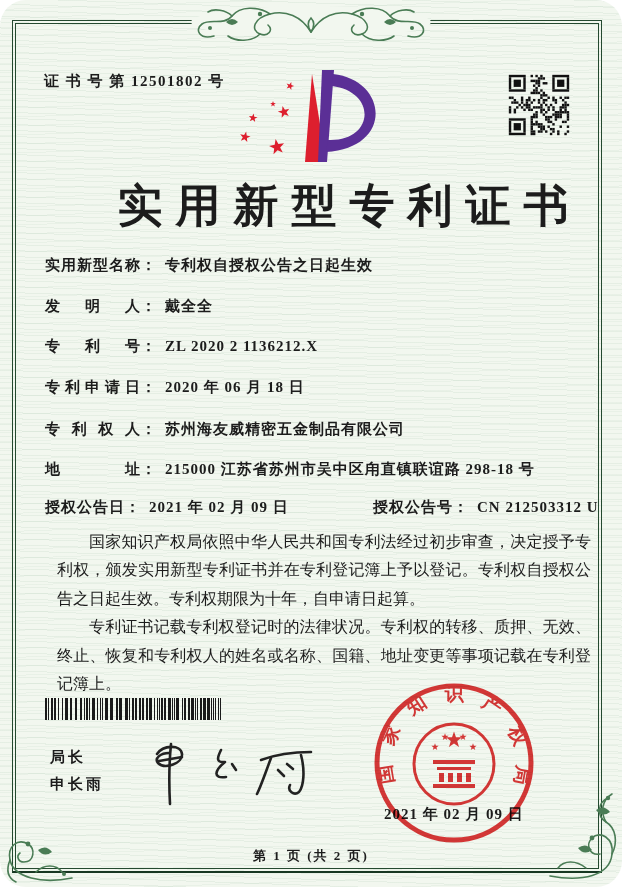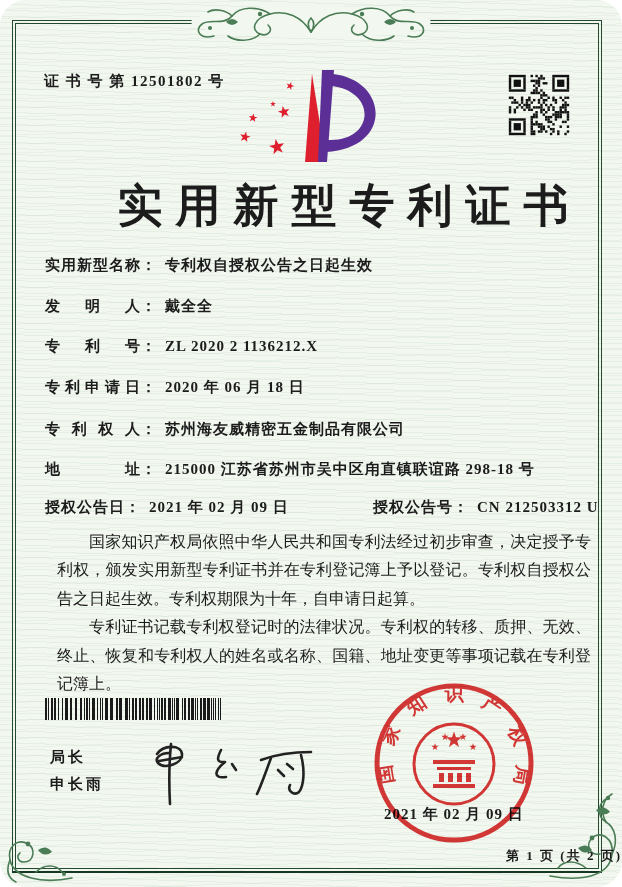--- a/index.html
+++ b/index.html
@@ -38,21 +38,21 @@
   .paras p{margin:0;text-indent:2em;}
   .barcode{position:absolute;left:45px;top:698px;width:178px;height:22px;}
   .officer{position:absolute;left:50px;top:744px;font-size:15px;font-weight:bold;letter-spacing:3px;line-height:1.8;}
   .signature{position:absolute;left:135px;top:730px;width:215px;height:84px;}
   .sig{stroke:#222;stroke-width:2.6;fill:none;stroke-linecap:round;stroke-linejoin:round;}
   .seal{position:absolute;left:368px;top:676px;width:172px;height:172px;mix-blend-mode:multiply;opacity:.93;}
   .seal-stroke{stroke:var(--seal-red);fill:none;}
   .seal-red{fill:var(--seal-red);}
   .seal-text{fill:var(--seal-red);font-size:19px;font-weight:bold;font-family:"Liberation Serif","DejaVu Serif",serif;}
   .seal-date{position:absolute;left:384px;top:805px;font-size:15px;font-weight:bold;letter-spacing:1px;}
-  .footer{position:absolute;left:0;top:847px;width:100%;text-align:right;font-size:13px;font-weight:bold;letter-spacing:2px;}
+  .footer{position:absolute;left:0;top:847px;width:100%;text-align:center;font-size:13px;font-weight:bold;letter-spacing:2px;}
   .qr svg,.barcode svg,.logo svg{display:block;width:100%;height:100%;}
 </style>
 </head>
 <body>
 
 <div class="page">
 
   <div class="frame">
     <div class="frame-inner"></div>
   </div>

